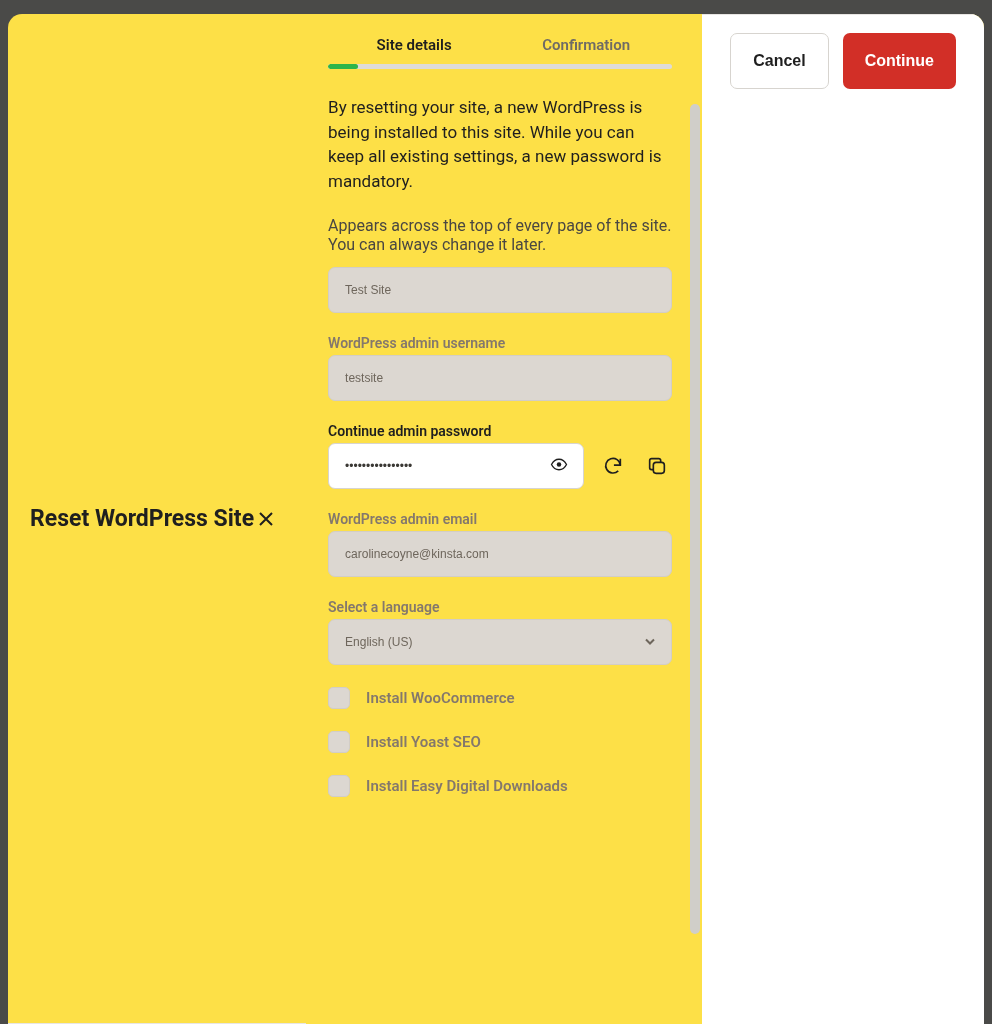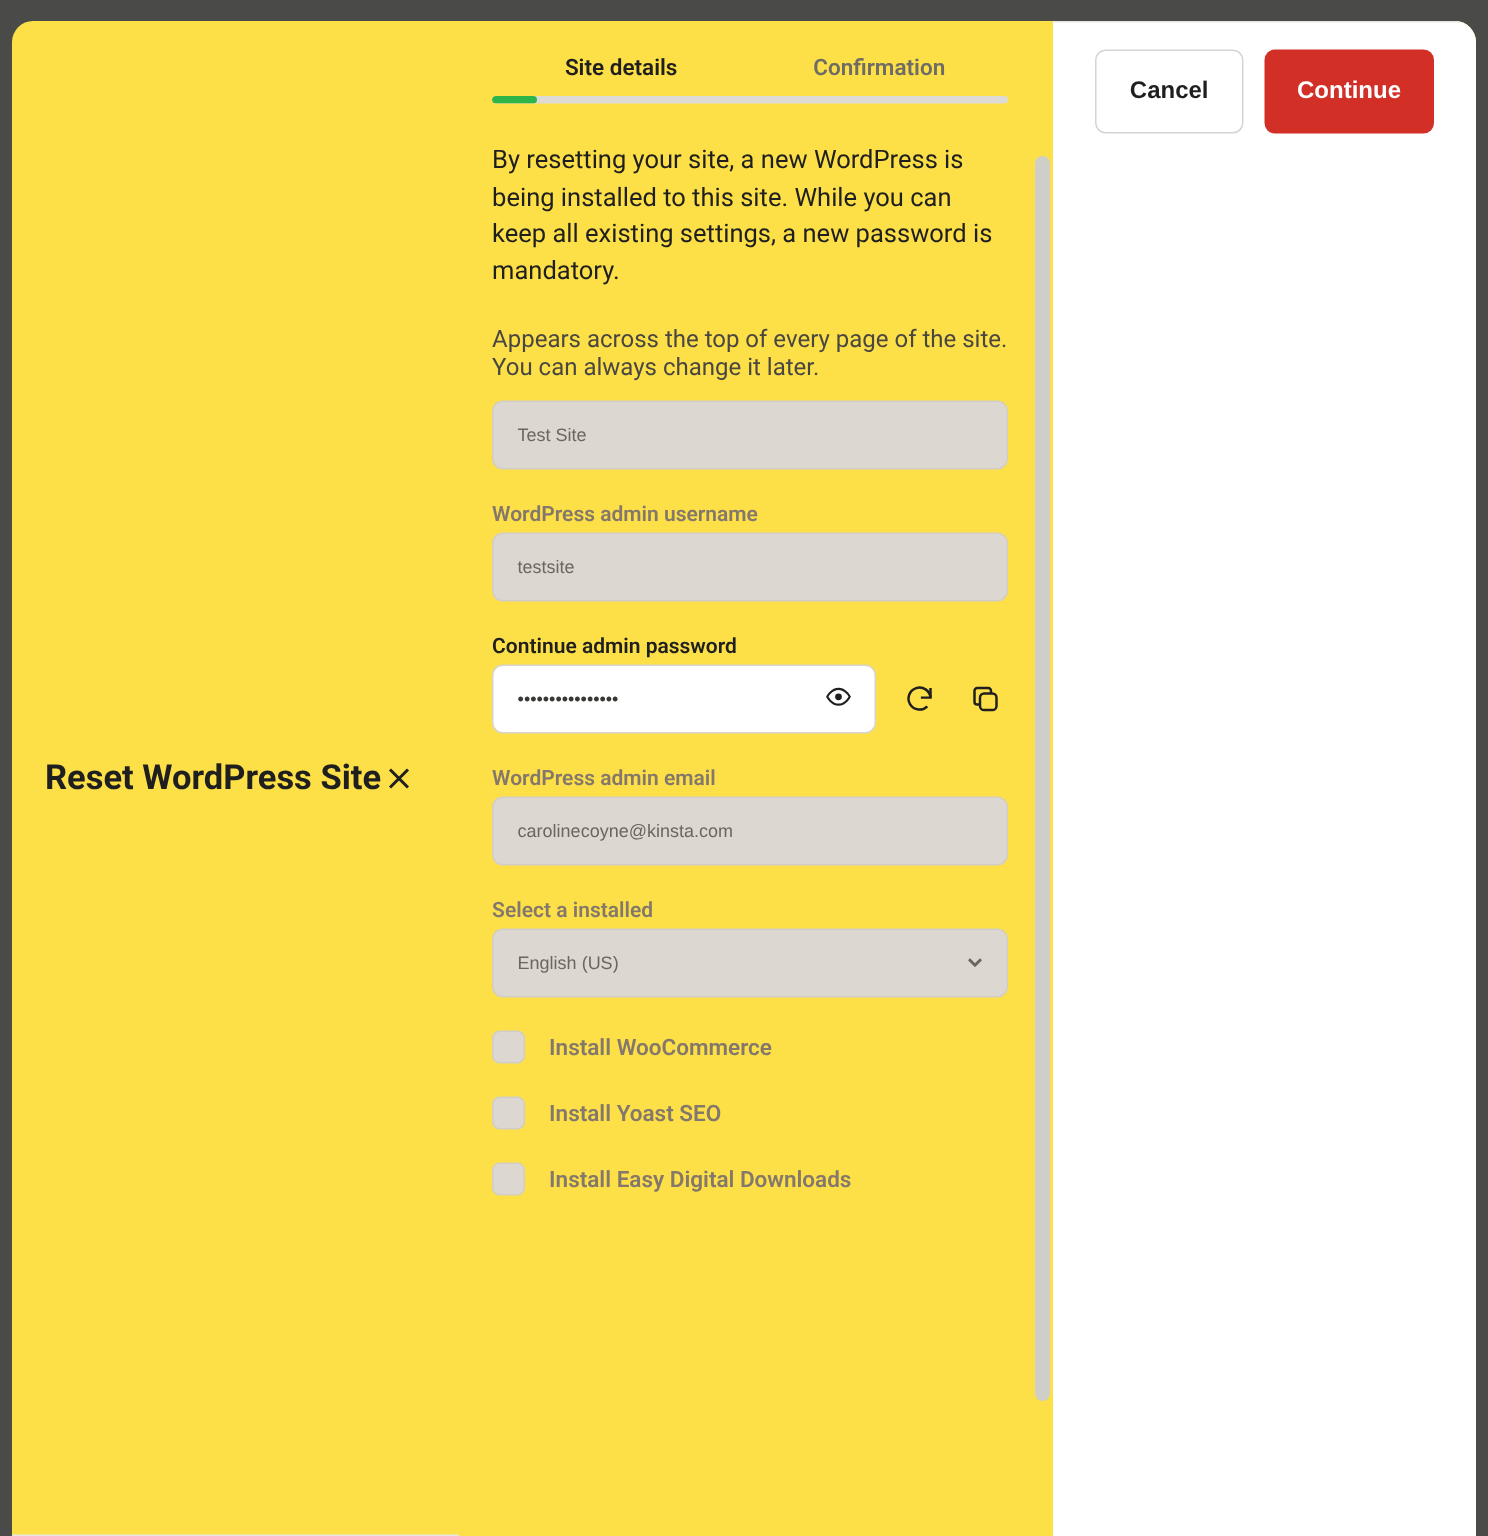--- a/index.html
+++ b/index.html
@@ -293,21 +293,21 @@
         </button>
       </div>
     </div>
 
     <div class="field">
       <label class="field-label">WordPress admin email</label>
       <input type="text" class="text-input readonly" readonly="" value="carolinecoyne@kinsta.com" style="">
     </div>
 
     <div class="field">
-      <label class="field-label">Select a installed</label>
+      <label class="field-label">Select a language</label>
       <div class="select-wrap">
         <input type="text" class="text-input readonly" readonly="" value="English (US)" style="">
         <span class="select-caret">
           <svg viewBox="0 0 12 12">
                 <path d="M2 4l4 4 4-4"></path>
               </svg>
         </span>
       </div>
     </div>
 

